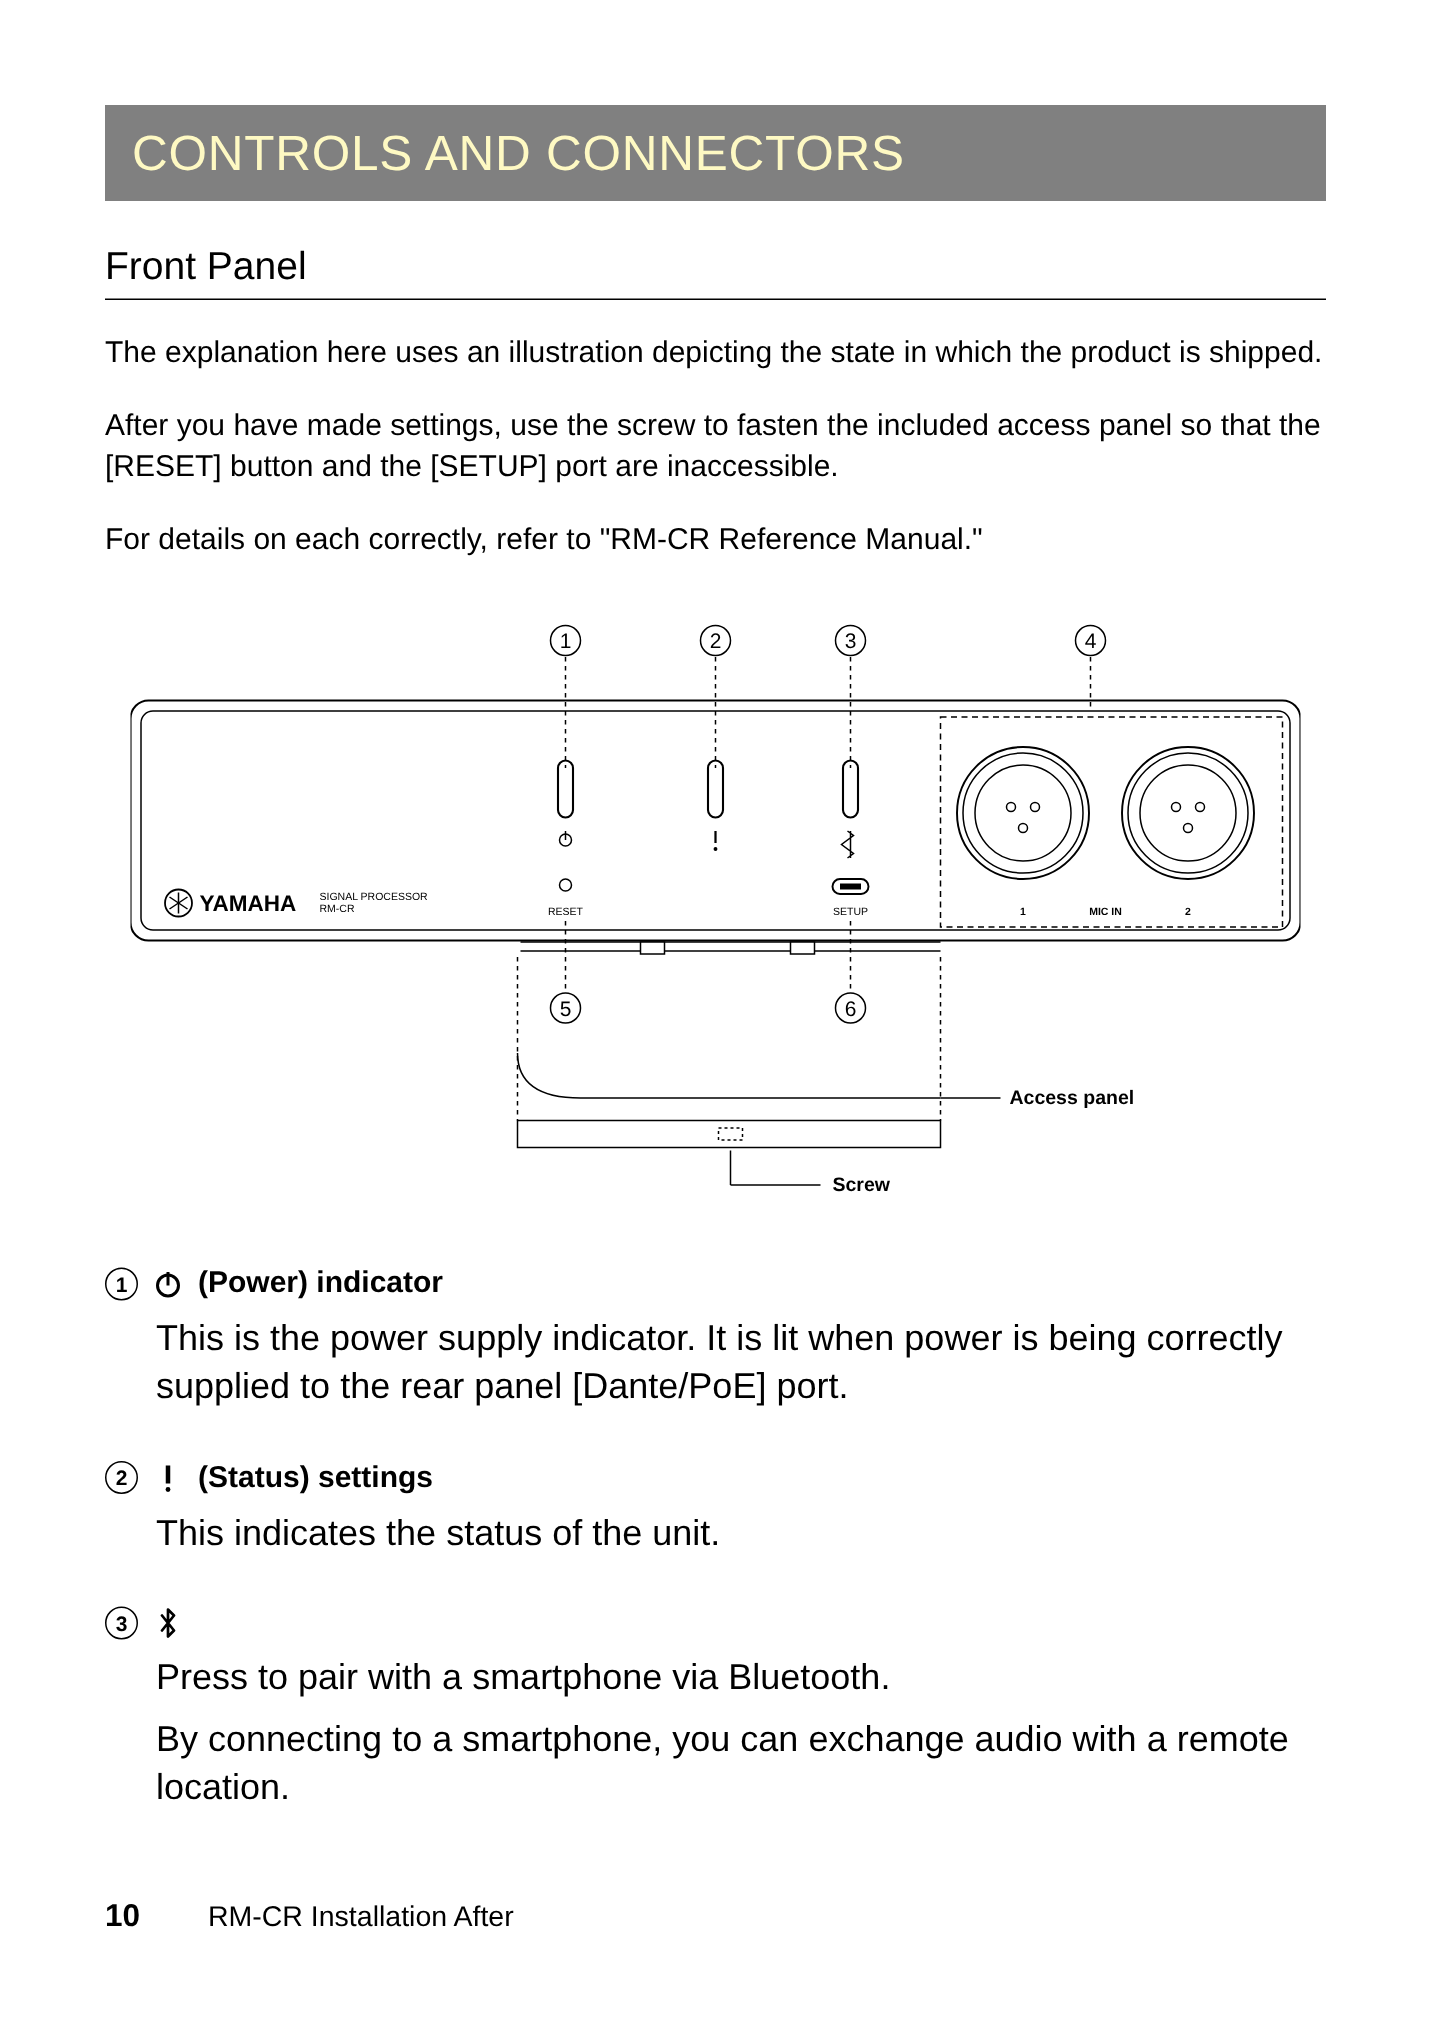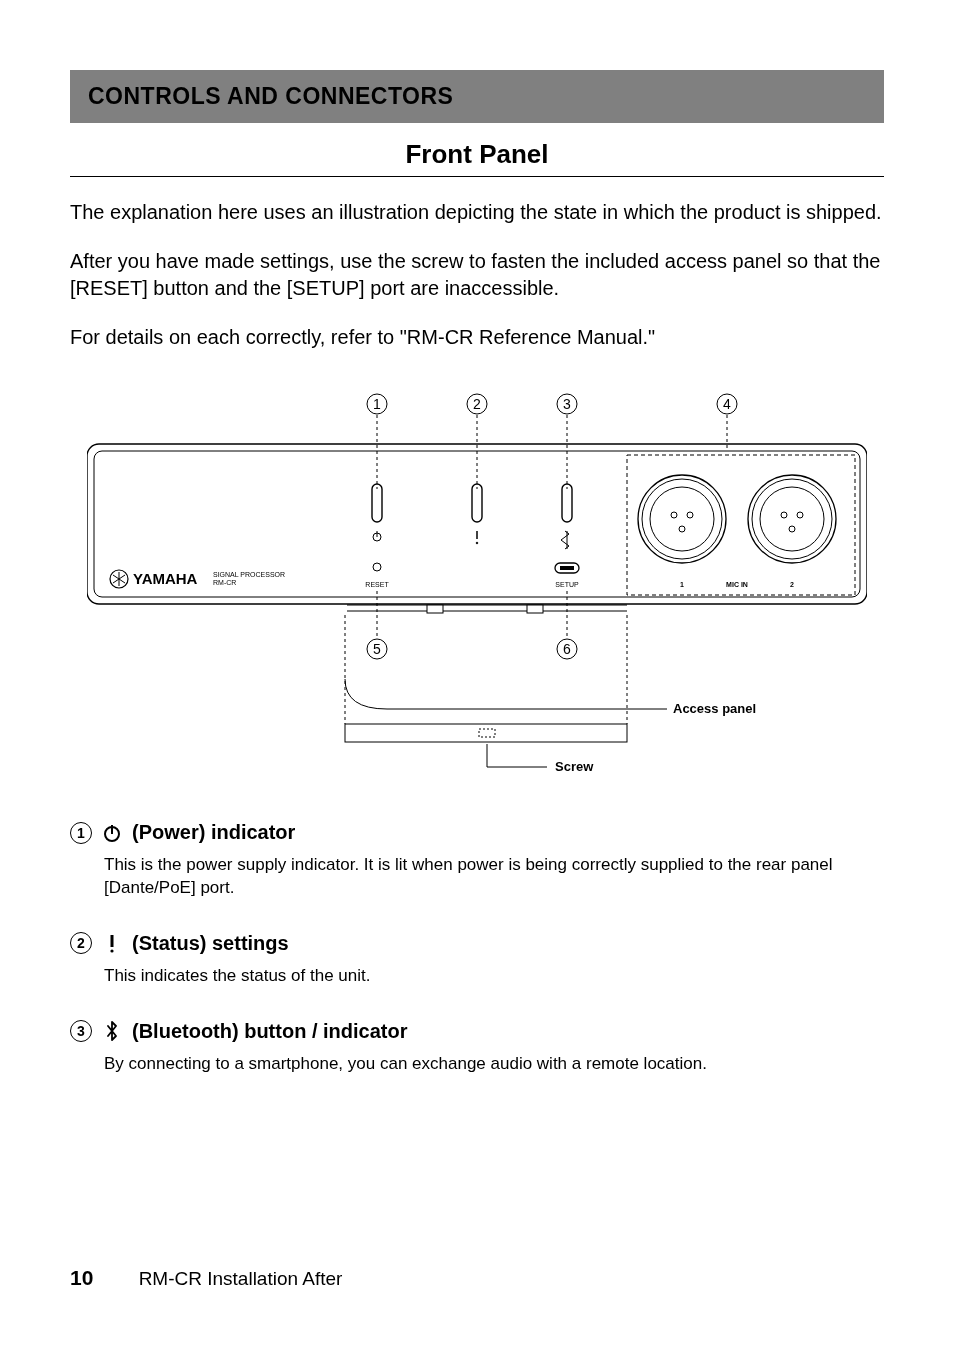--- a/index.html
+++ b/index.html
@@ -7,33 +7,32 @@
     width: 954px;
     height: 1352px;
     background: #fff;
     font-family: Arial, Helvetica, sans-serif;
     color: #000;
     position: relative;
     padding: 70px 70px 0 70px;
   }
   .header-bar {
     background: #808080;
-    color: #000000;
-    font-weight: bold;
-    font-size: 23px;
+    color: #fef9c3;
+    font-weight: normal;
+    font-size: 33px;
     padding: 13px 18px;
     letter-spacing: 0.5px;
   }
   .section-title {
-    font-weight: bold;
+    font-weight: normal;
     font-size: 26px;
-    margin-top: 16px;
+    margin-top: 28px;
     padding-bottom: 6px;
     border-bottom: 1.5px solid #000;
-    text-align: center;
   }
   .body-text {
     font-size: 20px;
     line-height: 1.35;
     margin-top: 22px;
   }
   .diagram-wrap {
     margin-top: 38px;
     display: flex;
     justify-content: center;
@@ -55,21 +54,21 @@
     width: 22px; height: 22px;
     border: 1.6px solid #000;
     border-radius: 50%;
     align-items: center;
     justify-content: center;
     font-size: 14px;
     font-family: Arial, sans-serif;
   }
   .inline-icon { width: 20px; height: 20px; display: inline-block; }
   .item-desc {
-    font-size: 17px;
+    font-size: 24px;
     line-height: 1.35;
     margin-left: 34px;
     margin-top: 10px;
   }
   .item-desc p { margin-top: 8px; }
 
   .footer {
     position: absolute;
     bottom: 62px;
     left: 70px;
@@ -235,23 +234,23 @@
 </div>
 
 <div class="item">
   <div class="item-head">
     <span class="circ-num">3</span>
     <span class="inline-icon">
       <svg viewBox="0 0 20 20">
           <path d="M6 5 L14 15 L10 19 L10 1 L14 5 L6 15" fill="none" stroke="#000" stroke-width="1.8" stroke-linejoin="round" stroke-linecap="round"></path>
         </svg>
     </span>
-    <span>(Bluetooth) button / indicator</span>
   </div>
   <div class="item-desc">
+    <p>Press to pair with a smartphone via Bluetooth.</p>
     <p>By connecting to a smartphone, you can exchange audio with a remote location.</p>
   </div>
 </div>
 
 <div class="footer">
   <span class="pagenum">10</span>
   <span>RM-CR Installation After</span>
 </div>
 
 </body></html>

